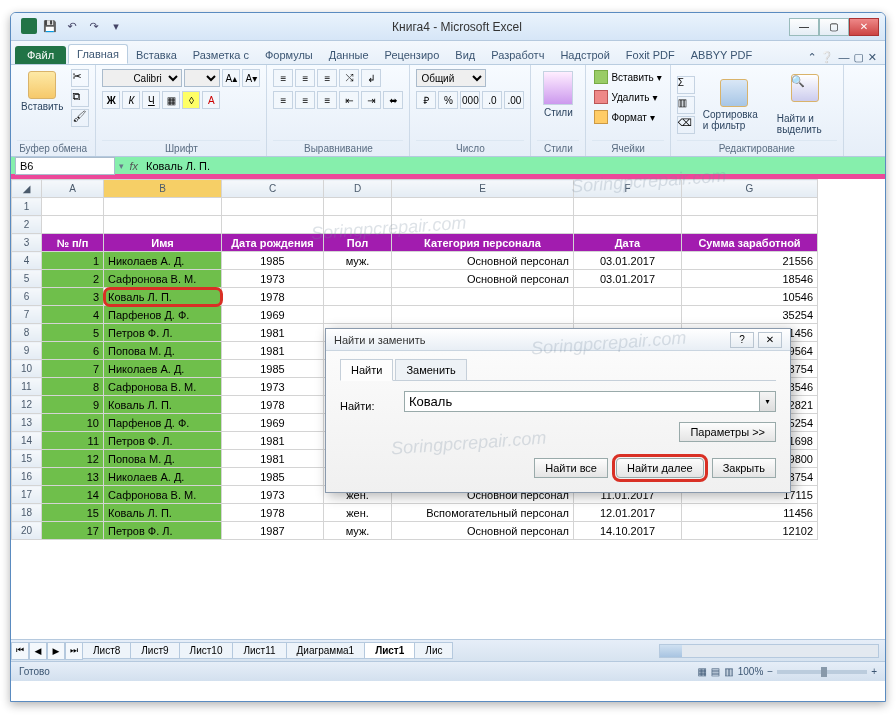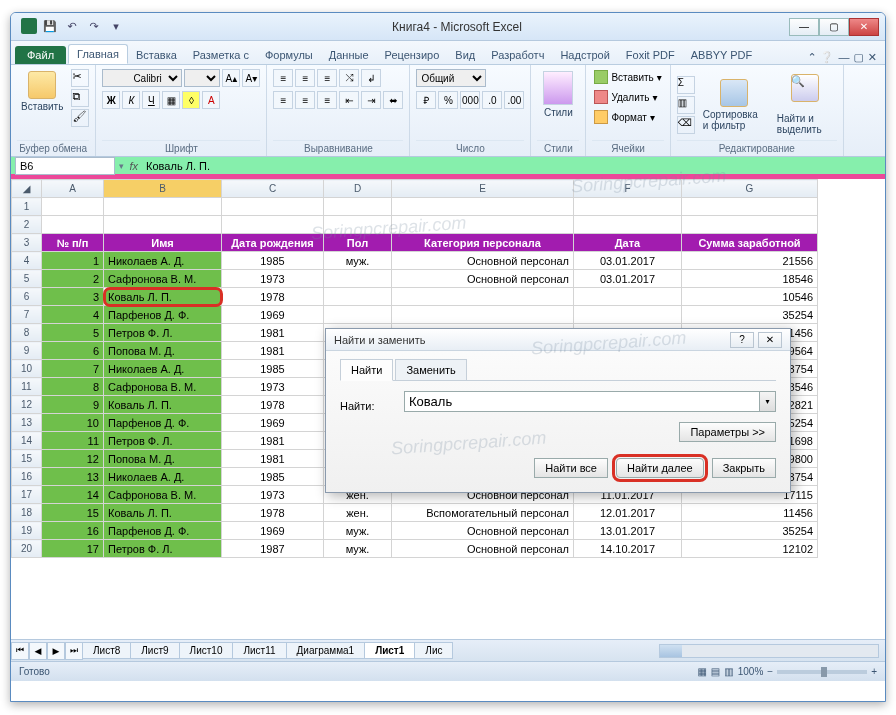--- a/index.html
+++ b/index.html
@@ -446,30 +446,20 @@
             <th class="rowhdr">18</th>
             <td class="colA green">15</td>
             <td class="colB green">Коваль Л. П.</td>
             <td class="colC">1978</td>
             <td class="colD">жен.</td>
             <td class="colE">Вспомогательный персонал</td>
             <td class="colF">12.01.2017</td>
             <td class="colG">11456</td>
           </tr>
           <tr>
-            <th class="rowhdr">19</th>
-            <td class="colA green">16</td>
-            <td class="colB green">Парфенов Д. Ф.</td>
-            <td class="colC">1969</td>
-            <td class="colD">муж.</td>
-            <td class="colE">Основной персонал</td>
-            <td class="colF">13.01.2017</td>
-            <td class="colG">35254</td>
-          </tr>
-          <tr>
             <th class="rowhdr">20</th>
             <td class="colA green">17</td>
             <td class="colB green">Петров Ф. Л.</td>
             <td class="colC">1987</td>
             <td class="colD">муж.</td>
             <td class="colE">Основной персонал</td>
             <td class="colF">14.10.2017</td>
             <td class="colG">12102</td>
           </tr>
         </tbody>

